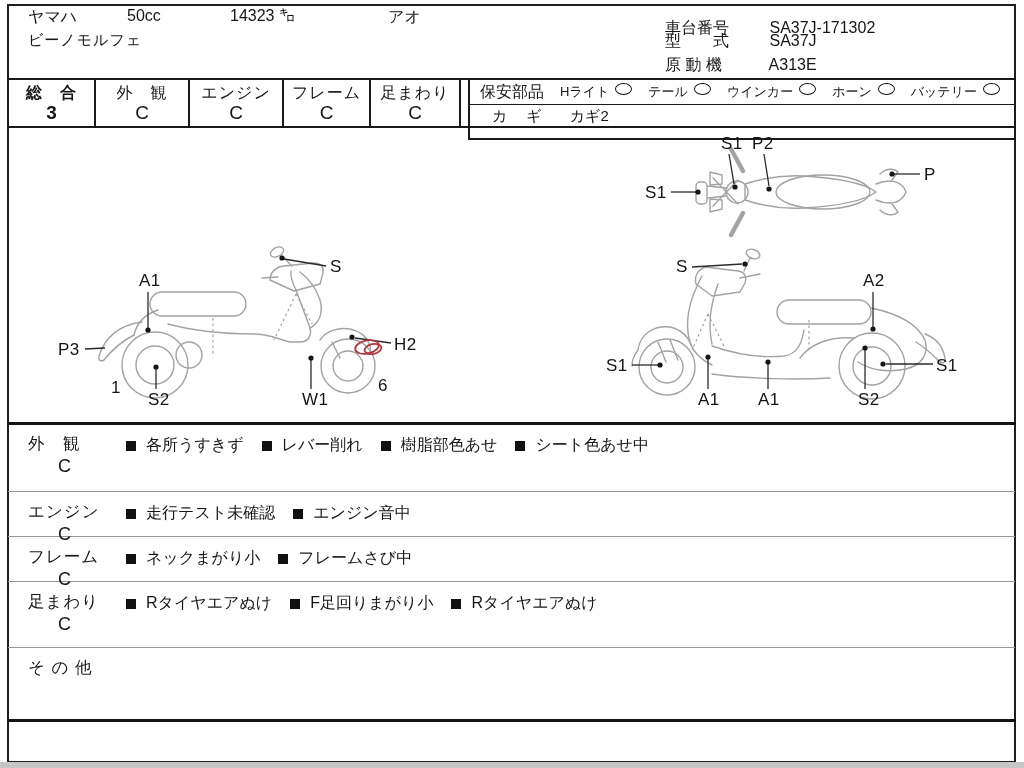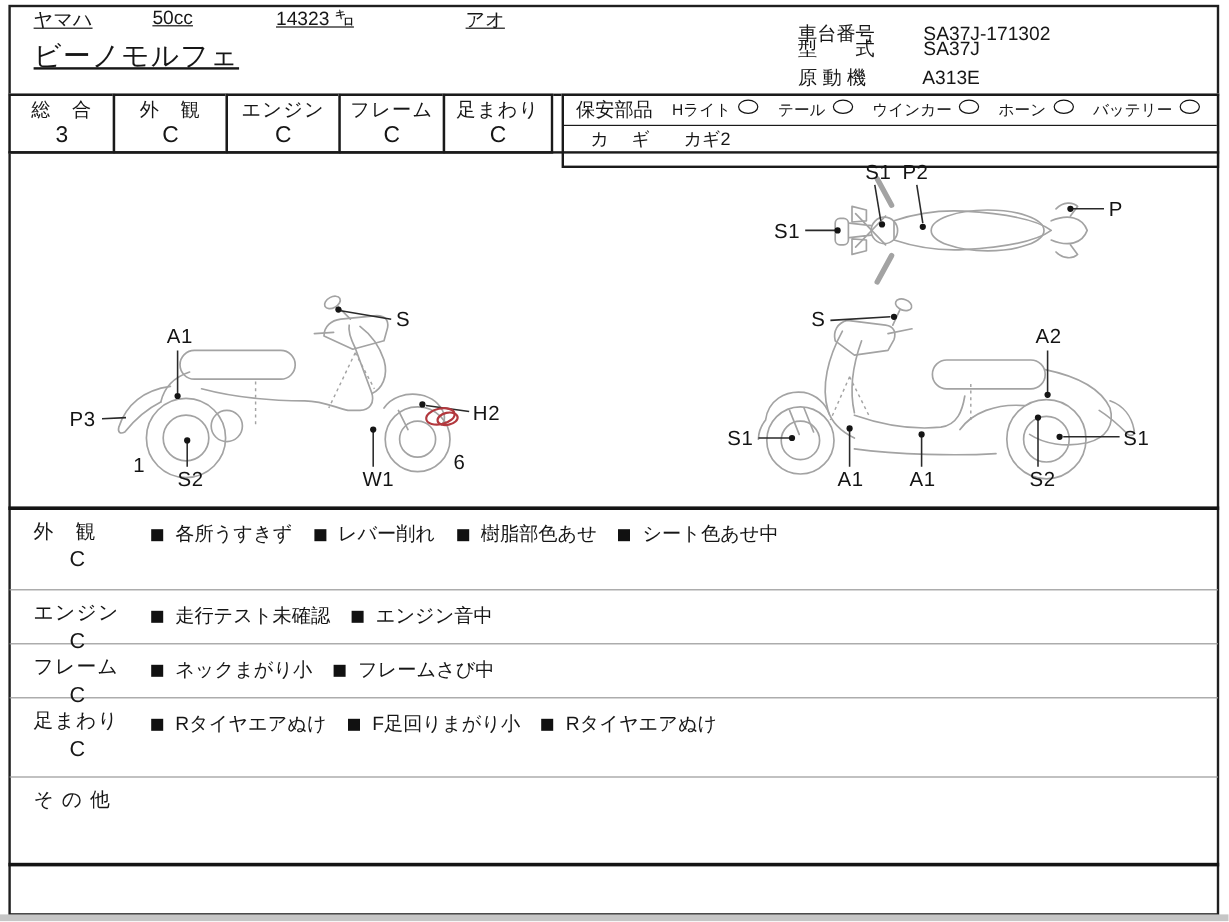--- a/index.html
+++ b/index.html
@@ -6,22 +6,22 @@
   .sheet{
     position:relative;width:1024px;height:768px;background:#ffffff;overflow:hidden;
     font-family:"Liberation Sans","DejaVu Sans",sans-serif;color:#161616;
     -webkit-font-smoothing:antialiased;
   }
   .abs{position:absolute;}
   .page-border{left:7px;top:4px;width:1009px;height:759px;border:2px solid #1f1f1f;box-sizing:border-box;}
   .bottom-edge{left:0;top:762px;width:1024px;height:6px;background:#c6c6c6;}
 
   
-  .hdr{font-size:16px;white-space:nowrap;text-decoration:underline;}
-  .hdr-model{font-size:23px;letter-spacing:1px;}
+  .hdr{font-size:16px;white-space:nowrap;}
+  .hdr-model{font-size:15px;letter-spacing:1px;}
   .id-row{left:665px;white-space:nowrap;font-size:16px;}
   .id-label{display:inline-block;width:100px;}
 
   
   .band-line{left:7px;height:0;width:1009px;border-top:2px solid #1a1a1a;}
   .line-y79{top:78px;}
   .line-y127{top:126px;}
   .ratings{left:7px;top:78px;display:flex;}
   .rcell{border:2px solid #1a1a1a;margin-left:-2px;height:50px;box-sizing:border-box;
          display:flex;flex-direction:column;align-items:center;justify-content:center;background:#fff;}
@@ -79,21 +79,21 @@
     <span>SA37J</span>
   </div>
   <div class="abs id-row" style="top:55px;">
     <span class="id-label">原 動 機</span>
     <span>A313E</span>
   </div>
 
   <div class="abs band-line line-y79"></div>
 
   <div class="abs ratings">
-    <div class="rcell" style="width:89px;">
+    <div class="rcell" style="width:89px;font-weight:bold;">
       <span class="rlabel">総　合</span>
       <span class="rvalue">3</span>
     </div>
     <div class="rcell" style="width:96px;">
       <span class="rlabel">外　観</span>
       <span class="rvalue">C</span>
     </div>
     <div class="rcell" style="width:96px;">
       <span class="rlabel">エンジン</span>
       <span class="rvalue">C</span>

